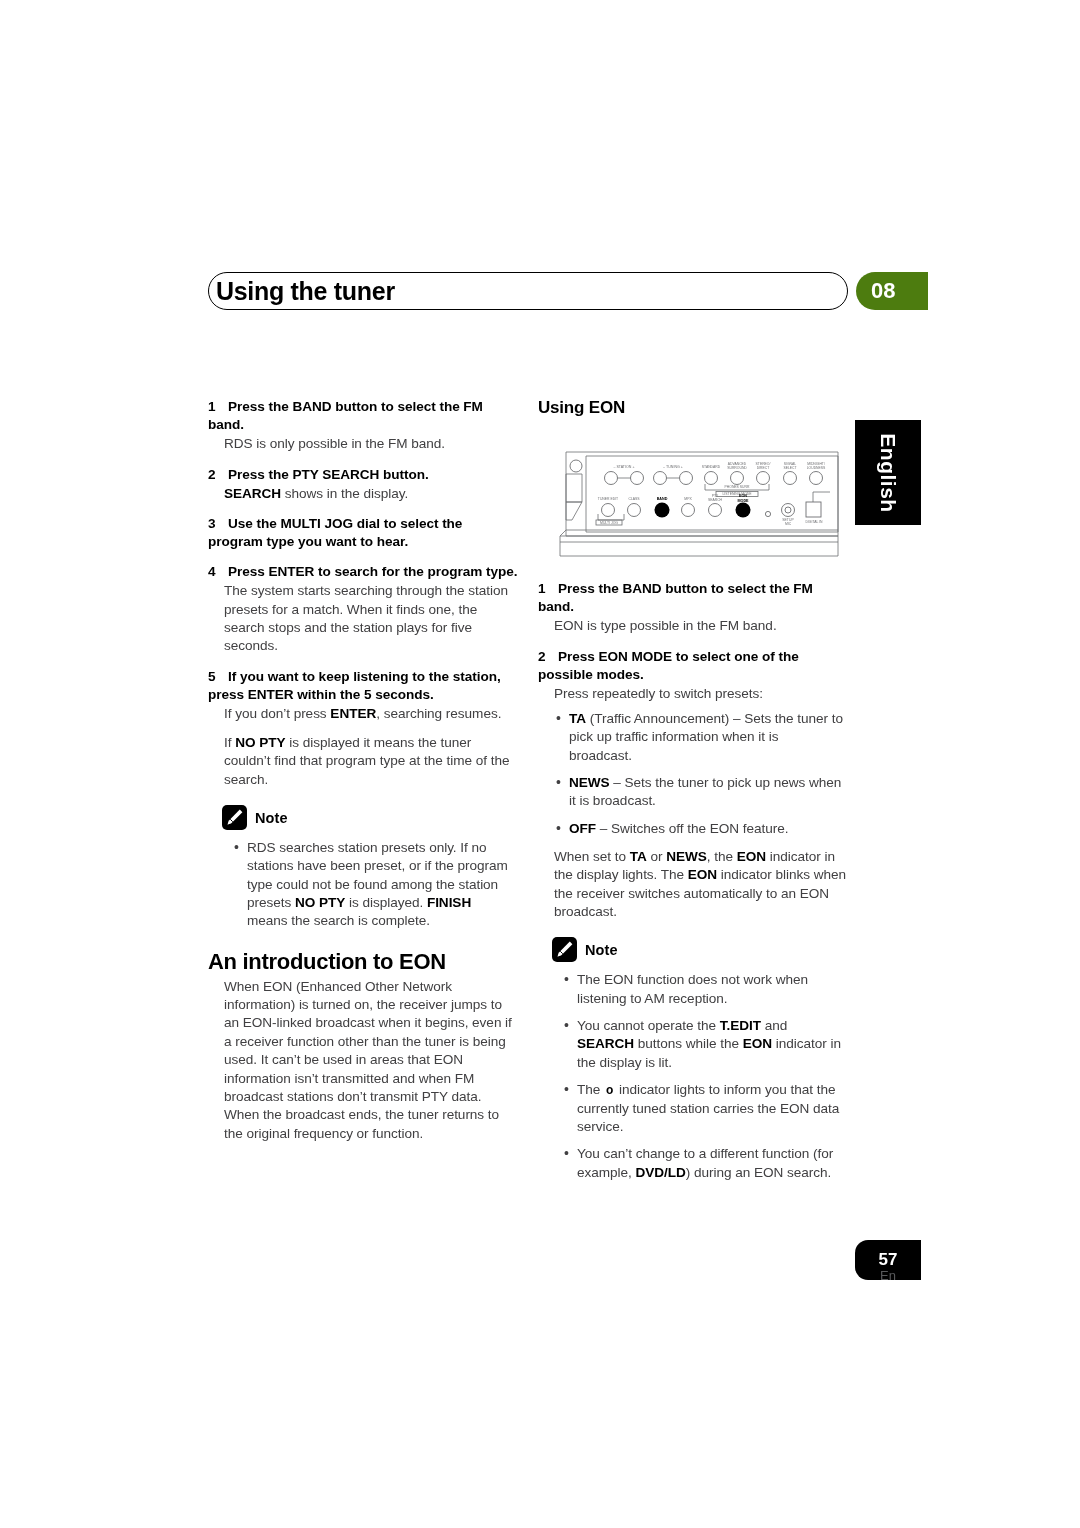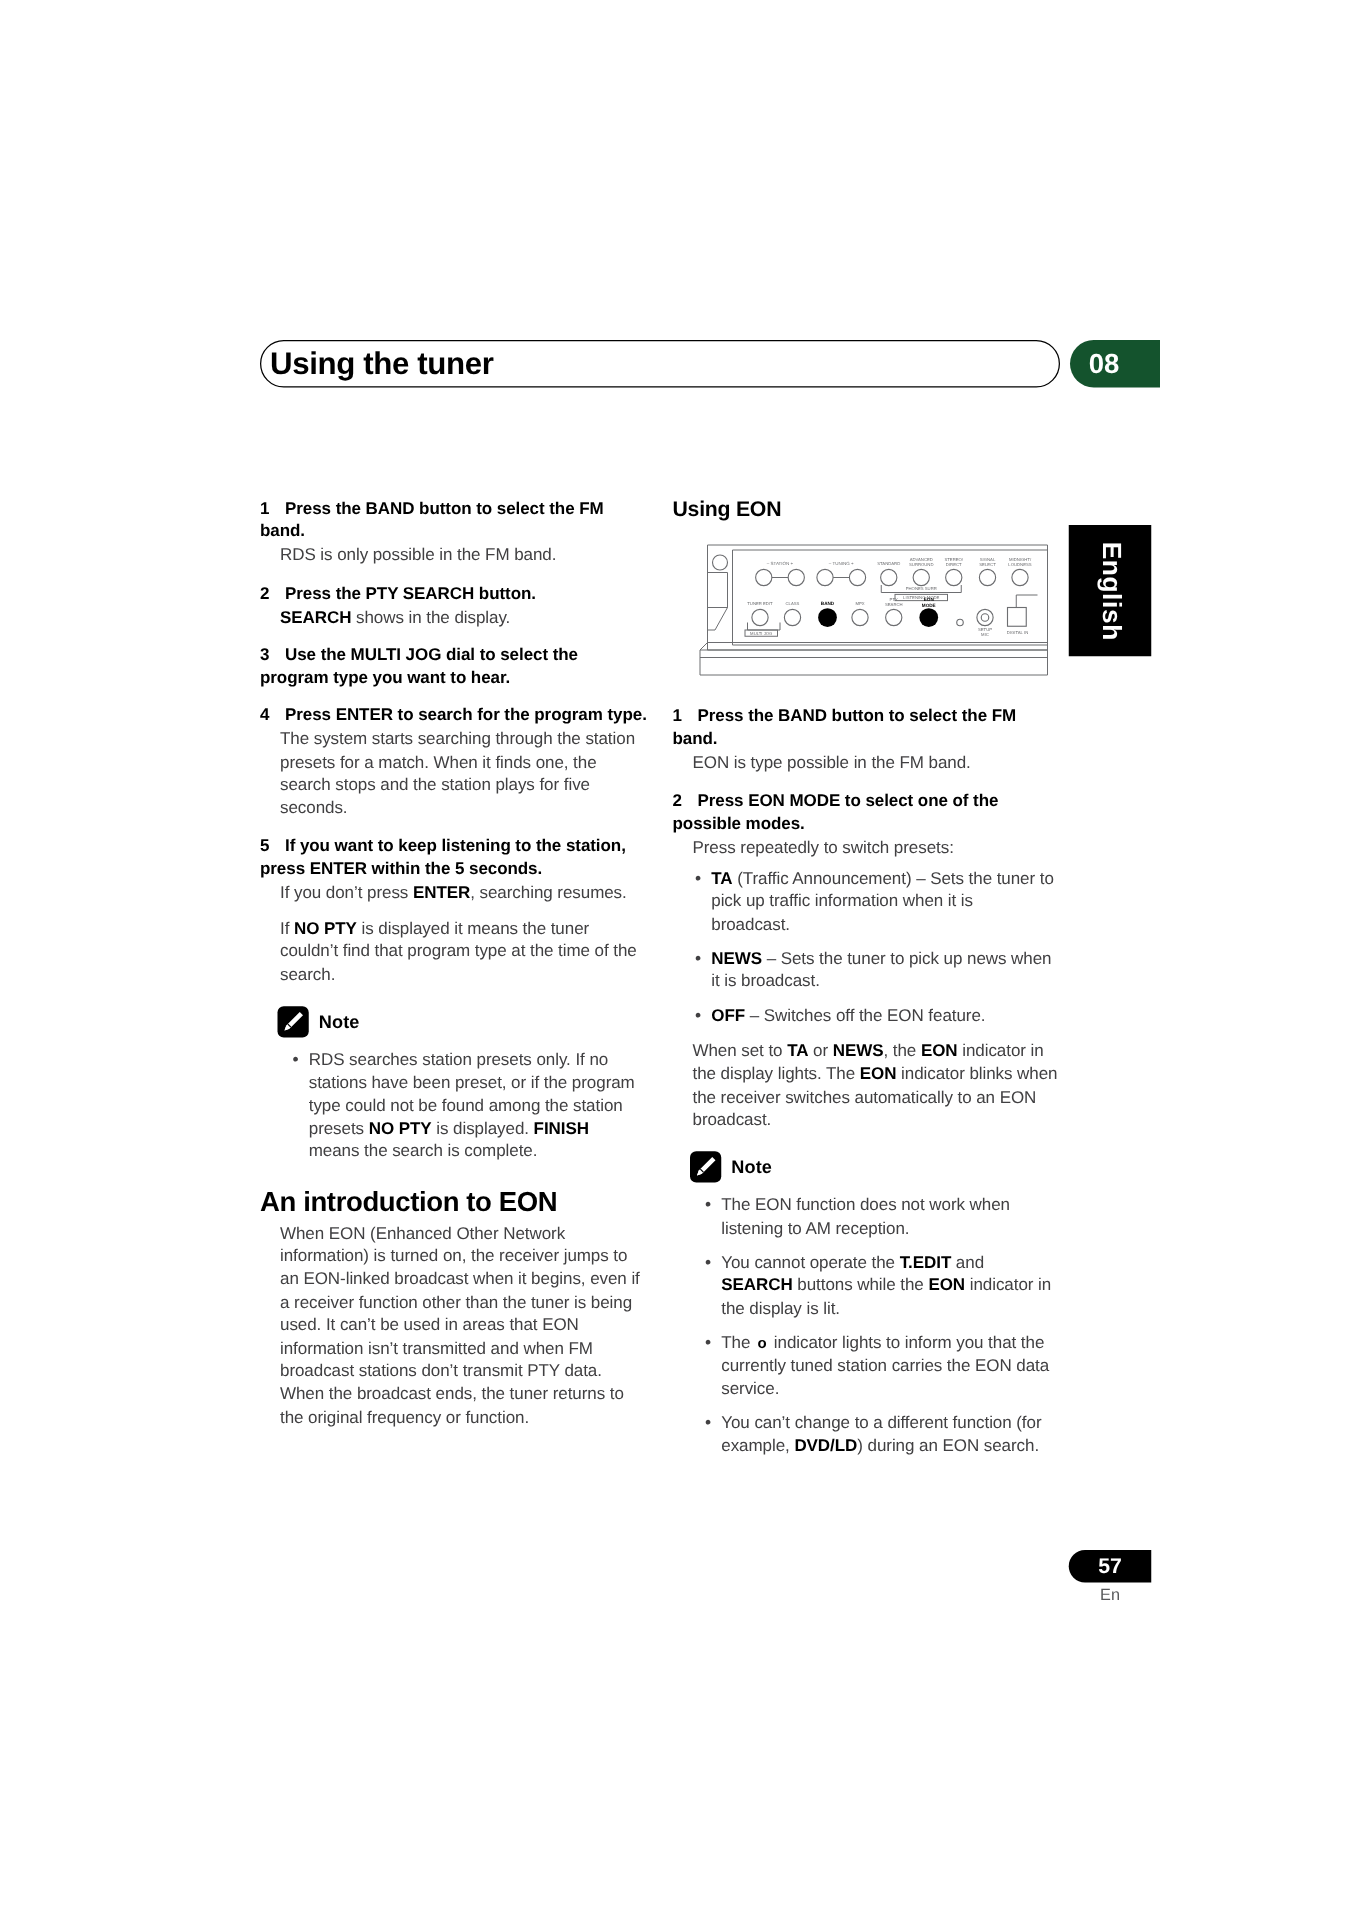--- a/index.html
+++ b/index.html
@@ -43,21 +43,21 @@
     font-weight: bold;
     letter-spacing: -0.3px;
     color: #000;
   }
   .chapter-badge {
     position: absolute;
     left: 648px;
     top: 0;
     width: 72px;
     height: 38px;
-    background: #14532d;
+    background: #4d7c0f;
     border-top-left-radius: 19px;
     border-bottom-left-radius: 19px;
     color: #fff;
     font-size: 22px;
     font-weight: bold;
     display: flex;
     align-items: center;
     justify-content: flex-start;
     padding-left: 15px;
     box-sizing: border-box;
@@ -83,21 +83,21 @@
     font-weight: bold;
     letter-spacing: 0.5px;
   }
 
   
   .page-num-badge {
     position: absolute;
     left: 855px;
     top: 1240px;
     width: 66px;
-    height: 26px;
+    height: 40px;
     background: #000;
     border-top-left-radius: 13px;
     border-bottom-left-radius: 13px;
     color: #fff;
     font-size: 17px;
     font-weight: bold;
     display: flex;
     align-items: center;
     justify-content: center;
     box-sizing: border-box;
@@ -149,21 +149,21 @@
     font-size: 22px;
     font-weight: bold;
     color: #000;
     margin: 18px 0 3px 0;
     letter-spacing: -0.3px;
   }
   h3.subsection {
     font-size: 17px;
     font-weight: bold;
     color: #000;
-    margin: 0 0 10px 0;
+    margin: 0 0 26px 0;
     letter-spacing: -0.2px;
   }
 
   
   .note-head {
     display: flex;
     align-items: center;
     margin: 16px 0 9px 14px;
   }
   .note-icon {

